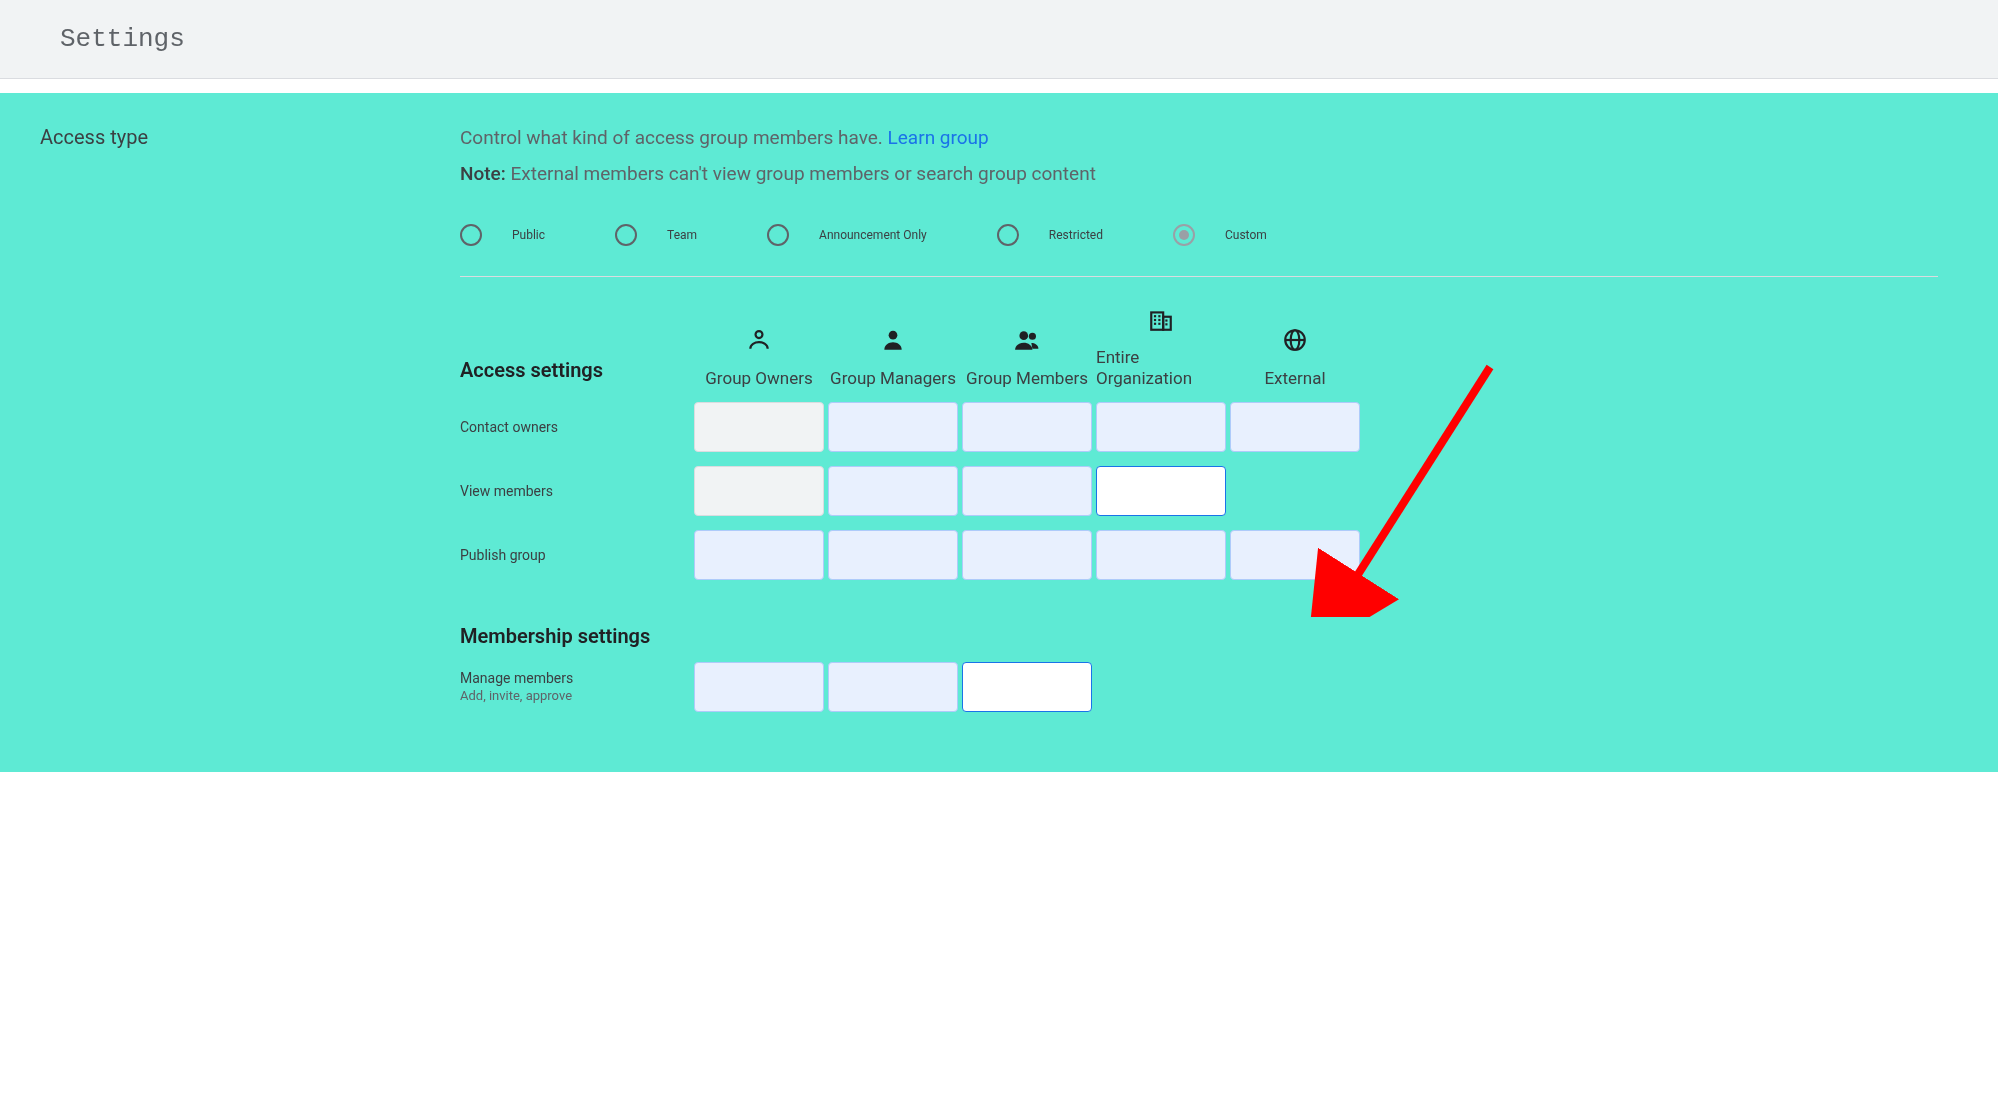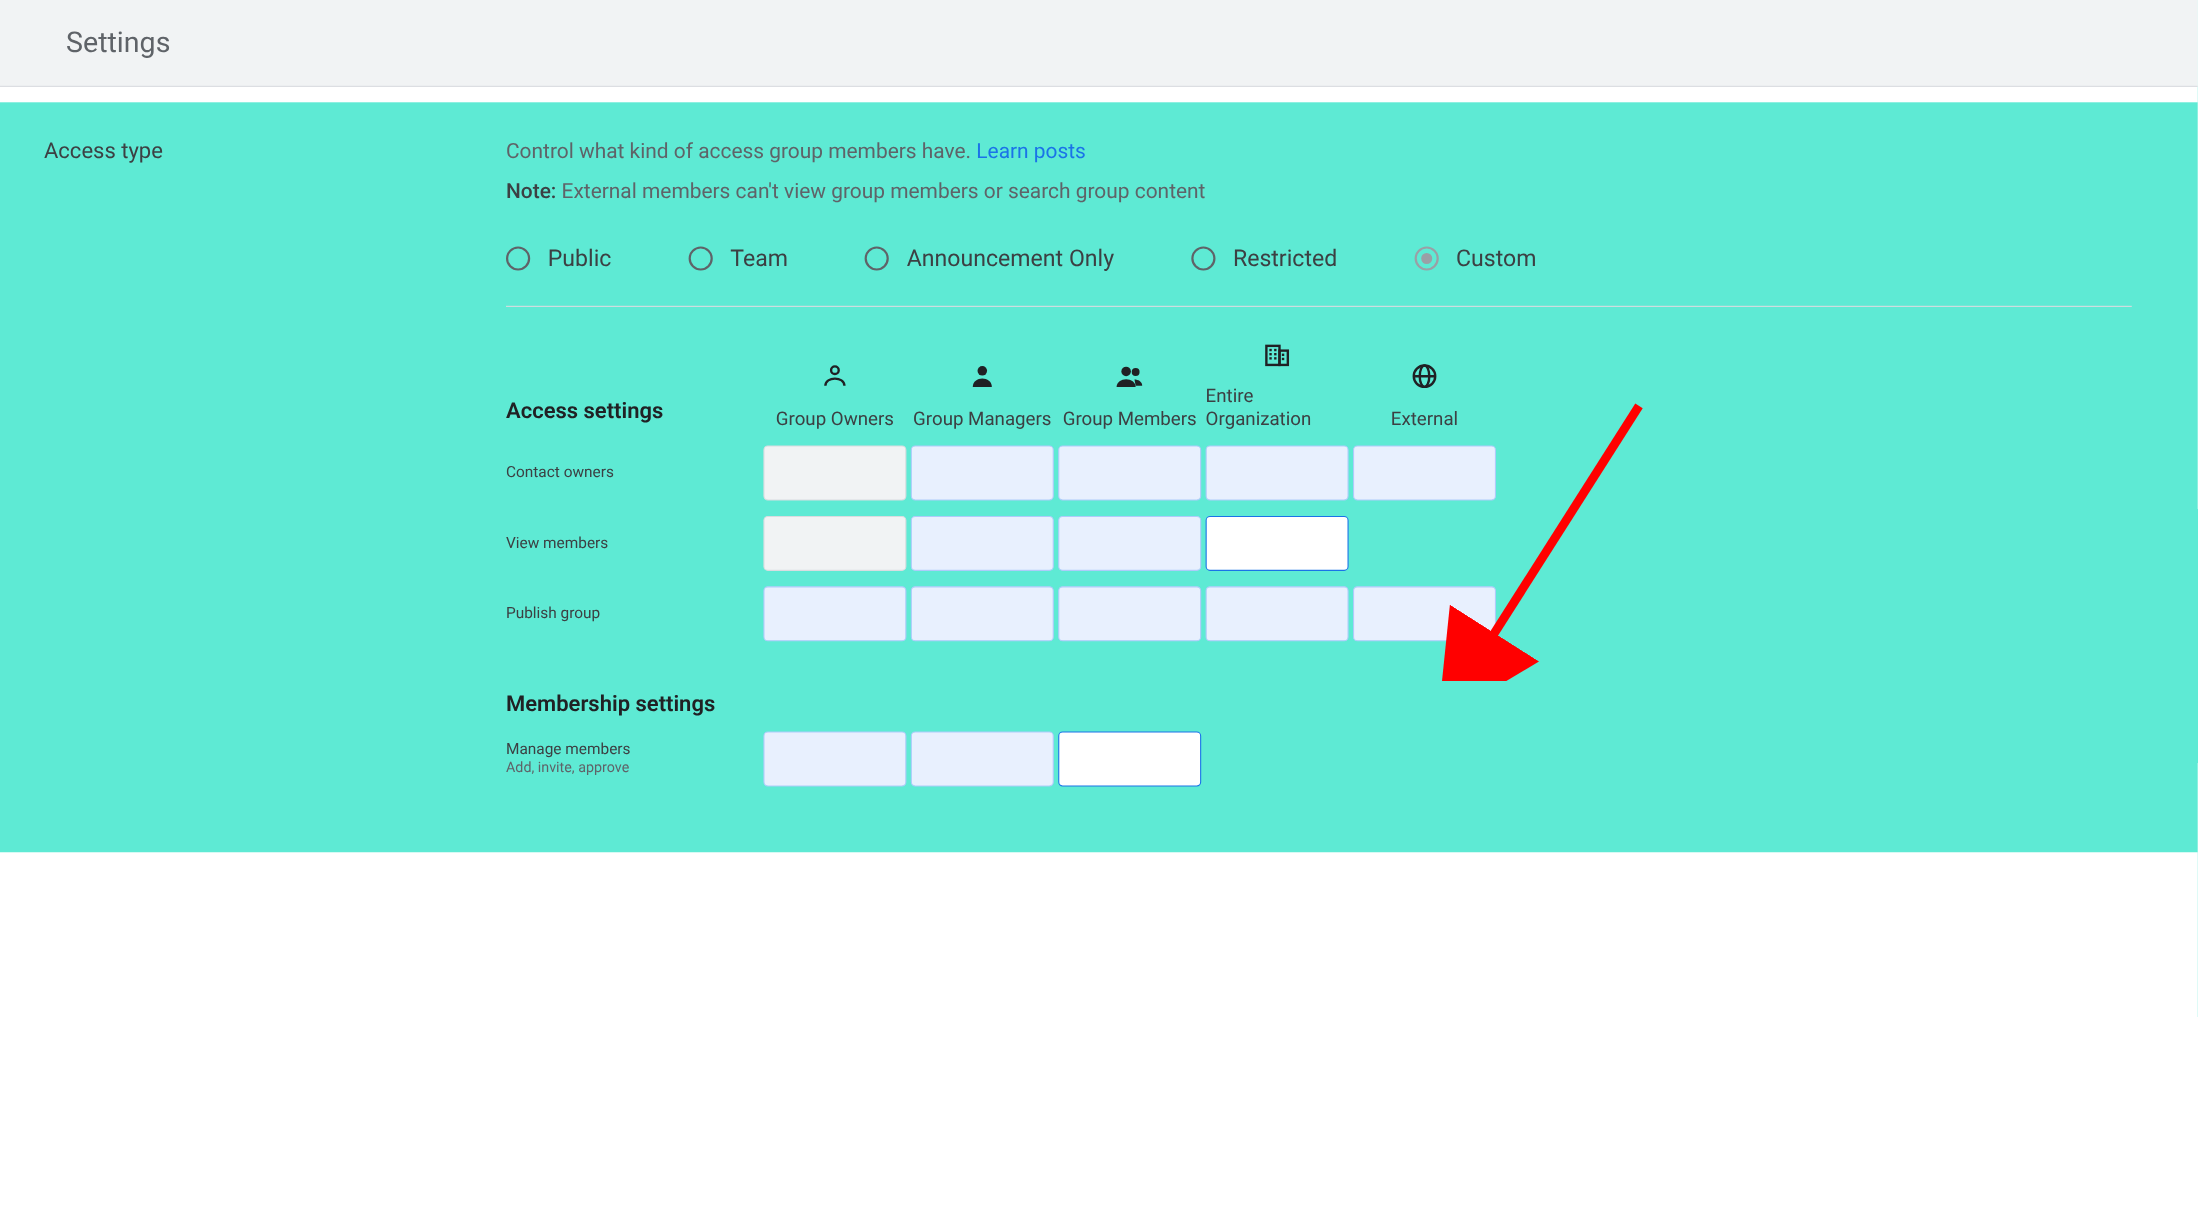--- a/index.html
+++ b/index.html
@@ -12,20 +12,21 @@
   
   .header {
     background: #f1f3f4;
     border-bottom: 1px solid #dadce0;
     padding: 24px 60px;
   }
   .header-title {
     font-size: 26px;
     color: #5f6368;
     font-weight: 400;
+    font-family: Liberation Mono, monospace;
   }
   
   .content {
     background: #5eead4;
     margin-top: 14px;
     padding: 30px 60px 60px 40px;
   }
   .row {
     display: flex;
     align-items: flex-start;
@@ -55,23 +56,24 @@
     display: flex;
     align-items: center;
     flex-wrap: nowrap;
     gap: 70px;
     margin-top: 34px;
     padding-bottom: 30px;
     border-bottom: 1px solid #dadce0;
   }
   .radio-item {
     display: inline-flex;
-    gap: 16px;
+    align-items: center;
+    gap: 30px;
     cursor: pointer;
-    font-size: 21px;
+    font-size: 12px;
     color: #3c4043;
     white-space: nowrap;
   }
   .radio-outer {
     width: 22px; height: 22px;
     border: 2px solid #5f6368;
     border-radius: 50%;
     display: inline-flex;
     align-items: center; justify-content: center;
     flex-shrink: 0;
@@ -204,21 +206,21 @@
 <div class="header">
   <div class="header-title">Settings</div>
 </div>
 
 <div class="content">
   <div class="row">
     <div class="label-col">Access type</div>
     <div class="right-col">
       <div class="desc">
         <span>Control what kind of access group members have.</span>
-        <a href="#">Learn posts</a>
+        <a href="#">Learn group</a>
       </div>
       <div class="desc note-line">
         <span class="note">Note:</span><span> External members can't view group members or search group content</span>
       </div>
 
       <div class="radio-row" id="radio-row">
           <div class="radio-item">
     <span class="radio-outer"></span>
     <span>Public</span>
           </div>

